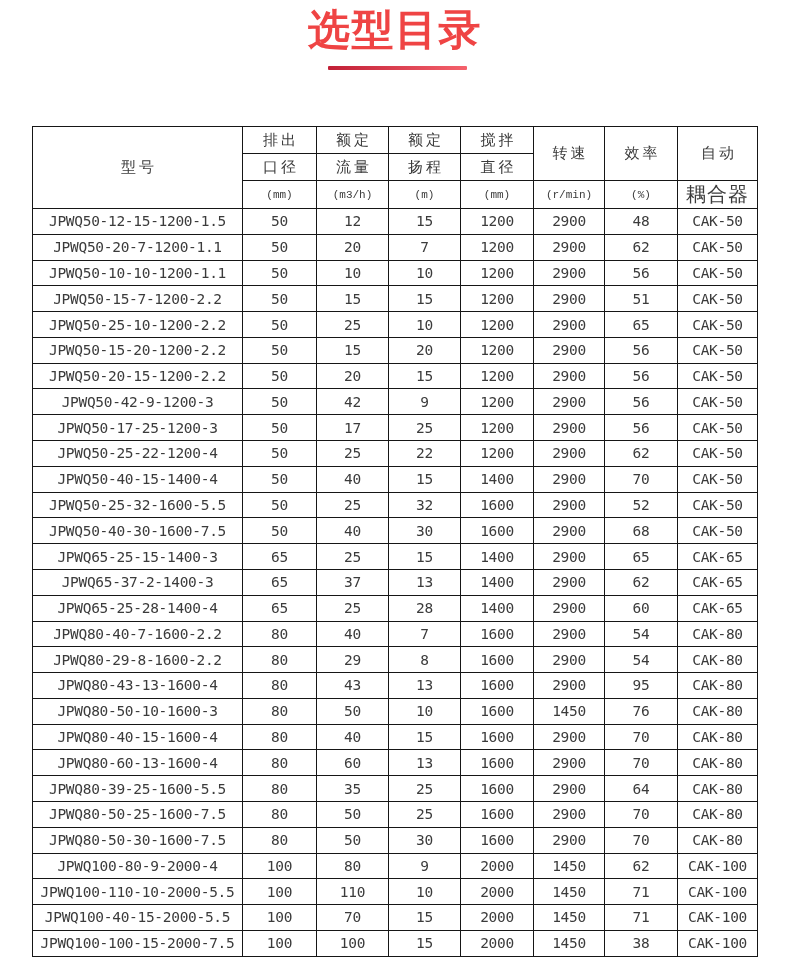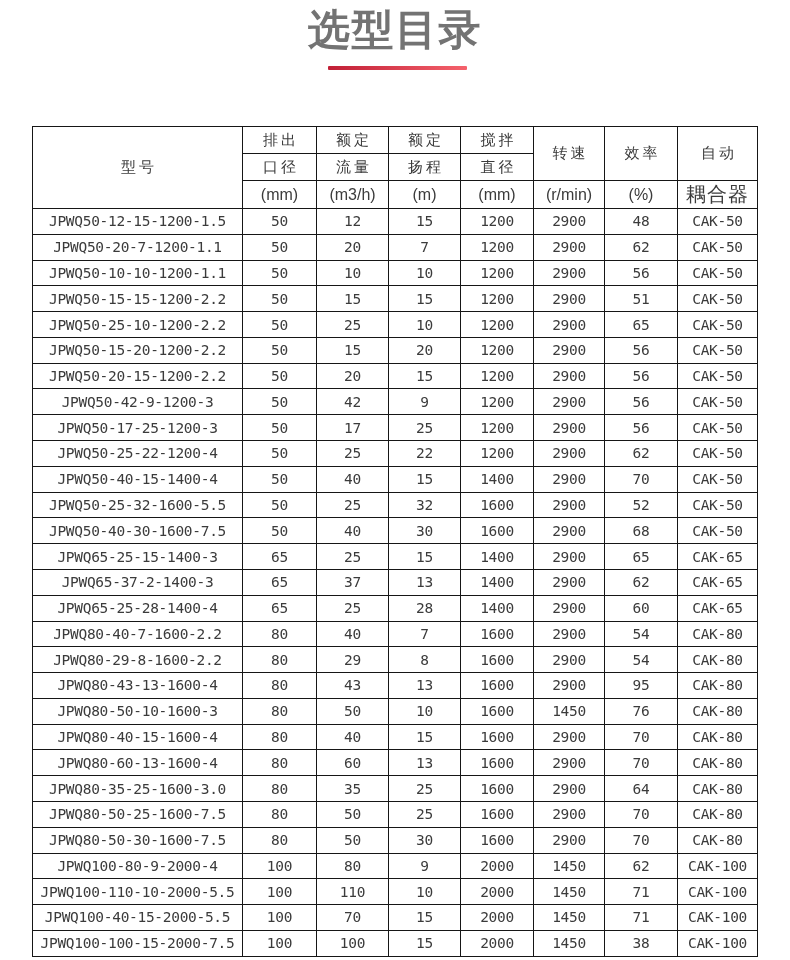--- a/index.html
+++ b/index.html
@@ -18,21 +18,21 @@
     position: absolute;
     top: 6px;
     left: 0;
     width: 790px;
     margin: 0;
     text-align: center;
     font-size: 42px;
     line-height: 1.15;
     font-weight: bold;
     letter-spacing: 1.5px;
-    color: #737373;
+    color: #ef4444;
   }
   .title-underline {
     position: absolute;
     top: 66px;
     left: 328px;
     width: 139px;
     height: 4px;
     border-radius: 1px;
   }
   table.catalog {
@@ -54,22 +54,22 @@
     white-space: nowrap;
   }
   thead tr { height: 27px; }
   td.cjk {
     font-family: "Liberation Sans", sans-serif;
     font-size: 15px;
     letter-spacing: 3px;
     text-indent: 3px; 
   }
   td.unit {
-    font-family: Liberation Sans, sans-serif;
-    font-size: 16px;
+    font-family: Liberation Mono, monospace;
+    font-size: 11px;
     letter-spacing: 0;
   }
   td.unit-cjk {
     font-family: "Liberation Sans", sans-serif;
     font-size: 20px;
     letter-spacing: 1px;
   }
   tbody td {
     font-family: "DejaVu Sans Mono", monospace;
     font-size: 14.5px;
@@ -145,21 +145,21 @@
         <td>JPWQ50-10-10-1200-1.1</td>
         <td>50</td>
         <td>10</td>
         <td>10</td>
         <td>1200</td>
         <td>2900</td>
         <td>56</td>
         <td>CAK-50</td>
       </tr>
       <tr>
-        <td>JPWQ50-15-15-1200-2.2</td>
+        <td>JPWQ50-15-7-1200-2.2</td>
         <td>50</td>
         <td>15</td>
         <td>15</td>
         <td>1200</td>
         <td>2900</td>
         <td>51</td>
         <td>CAK-50</td>
       </tr>
       <tr>
         <td>JPWQ50-25-10-1200-2.2</td>
@@ -335,21 +335,21 @@
         <td>JPWQ80-60-13-1600-4</td>
         <td>80</td>
         <td>60</td>
         <td>13</td>
         <td>1600</td>
         <td>2900</td>
         <td>70</td>
         <td>CAK-80</td>
       </tr>
       <tr>
-        <td>JPWQ80-35-25-1600-3.0</td>
+        <td>JPWQ80-39-25-1600-5.5</td>
         <td>80</td>
         <td>35</td>
         <td>25</td>
         <td>1600</td>
         <td>2900</td>
         <td>64</td>
         <td>CAK-80</td>
       </tr>
       <tr>
         <td>JPWQ80-50-25-1600-7.5</td>

